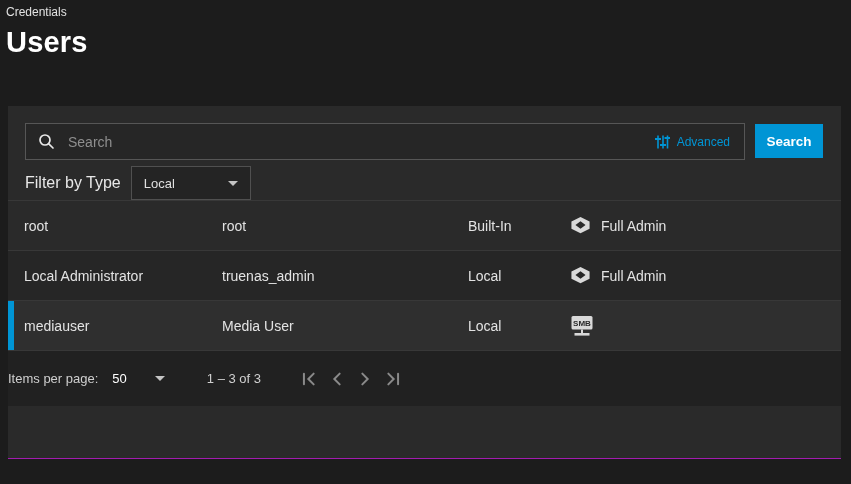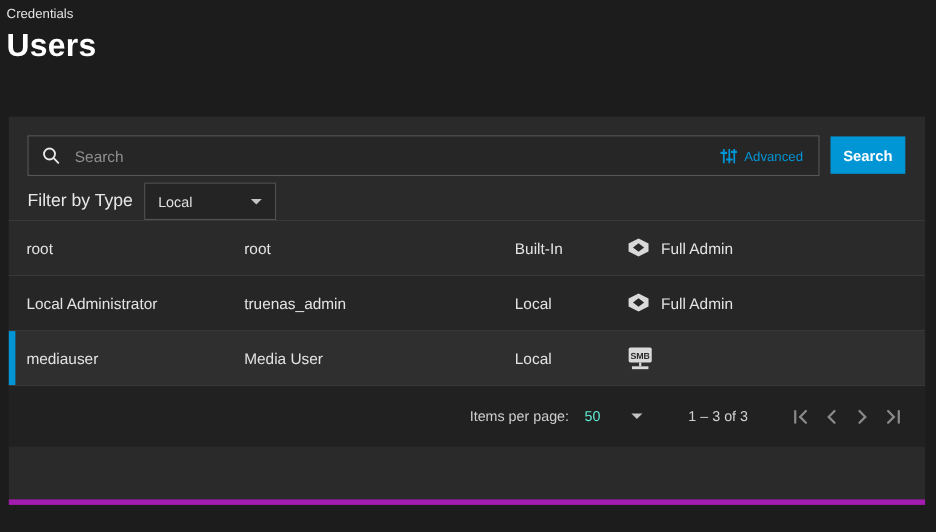--- a/index.html
+++ b/index.html
@@ -14,21 +14,21 @@
   
   .page-header { position: absolute; left: 6px; top: 5px; }
   .breadcrumb { font-size: 12px; color: #e2e2e2; cursor: pointer; }
   .page-title { font-size: 29px; font-weight: 700; color: #ffffff; margin-top: 7px; letter-spacing: .2px; }
 
   
   .card {
     position: absolute; left: 8px; top: 106px;
     width: 833px; height: 353px;
     background: #2a2a2a;
-    border-bottom: 5px solid #a21caf;
+    border-bottom: 1px solid #a21caf;
   }
 
   
   .toolbar { padding: 17px 18px 0 17px; }
   .search-row { display: flex; align-items: flex-start; }
   .search-box {
     flex: 1; height: 37px;
     border: 1px solid #565656; background: #262626;
     display: flex; align-items: center;
     padding: 0 10px 0 12px;
@@ -81,26 +81,26 @@
   .tbl-row.r2 { background: #2f2f2f; }
   .tbl-row.selected::before {
     content: ""; position: absolute; left: 0; top: 0; bottom: 0; width: 6px;
     background: #0095d5;
   }
   .access-cell { gap: 10px; }
 
   
   .tbl-footer {
     height: 56px; background: #212121; border-top: 1px solid #383838;
-    display: flex; align-items: center; justify-content: flex-end;
+    display: flex; align-items: center; justify-content: flex-start;
     padding-right: 20px; font-size: 13px; color: #cfcfcf;
   }
   .ipp-label { margin-right: 14px; }
   .ipp-select { display: flex; align-items: center; cursor: pointer; }
-  .ipp-value { color: #5eead4; margin-right: 28px; }
+  .ipp-value { color: #ffffff; margin-right: 28px; }
   .ipp-caret { margin-right: 42px; }
   .range-label { margin-right: 39px; color: #d0d0d0; }
   .pager { display: flex; align-items: center; gap: 10px; }
   .pager .pbtn { width: 18px; height: 18px; display: flex; align-items: center; justify-content: center; cursor: pointer; }
 
   svg { display: block; }
 </style>
 </head>
 <body>
 

